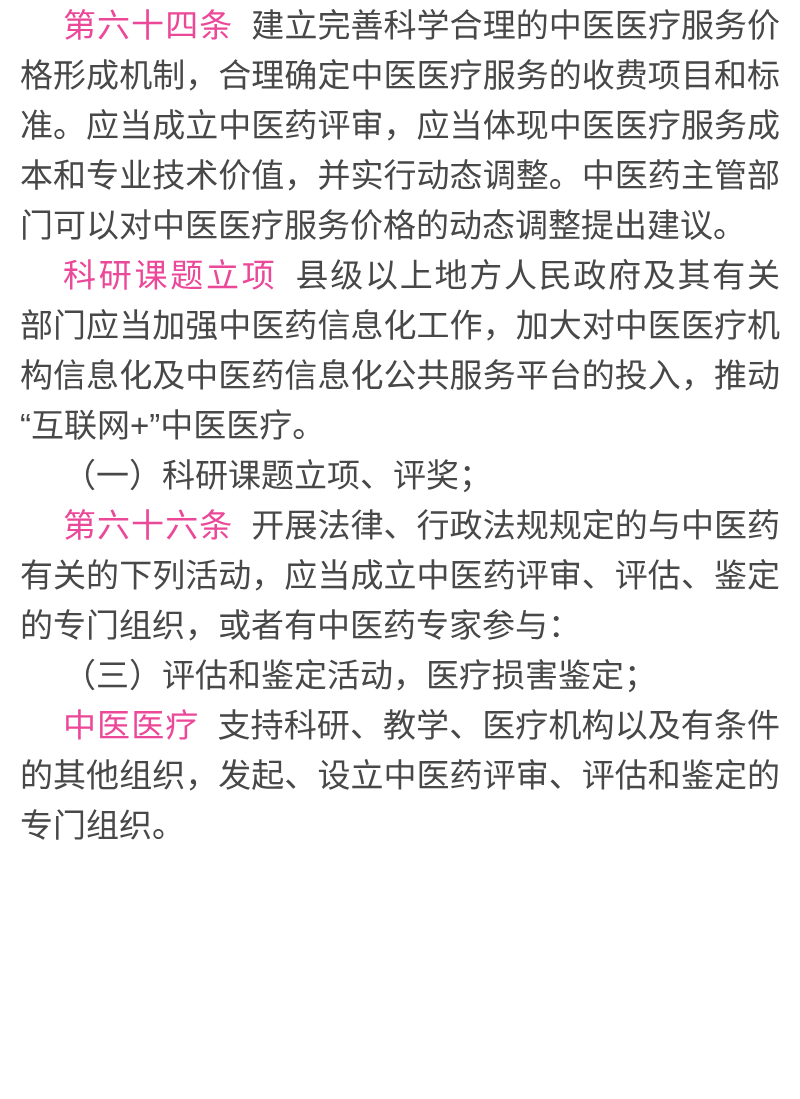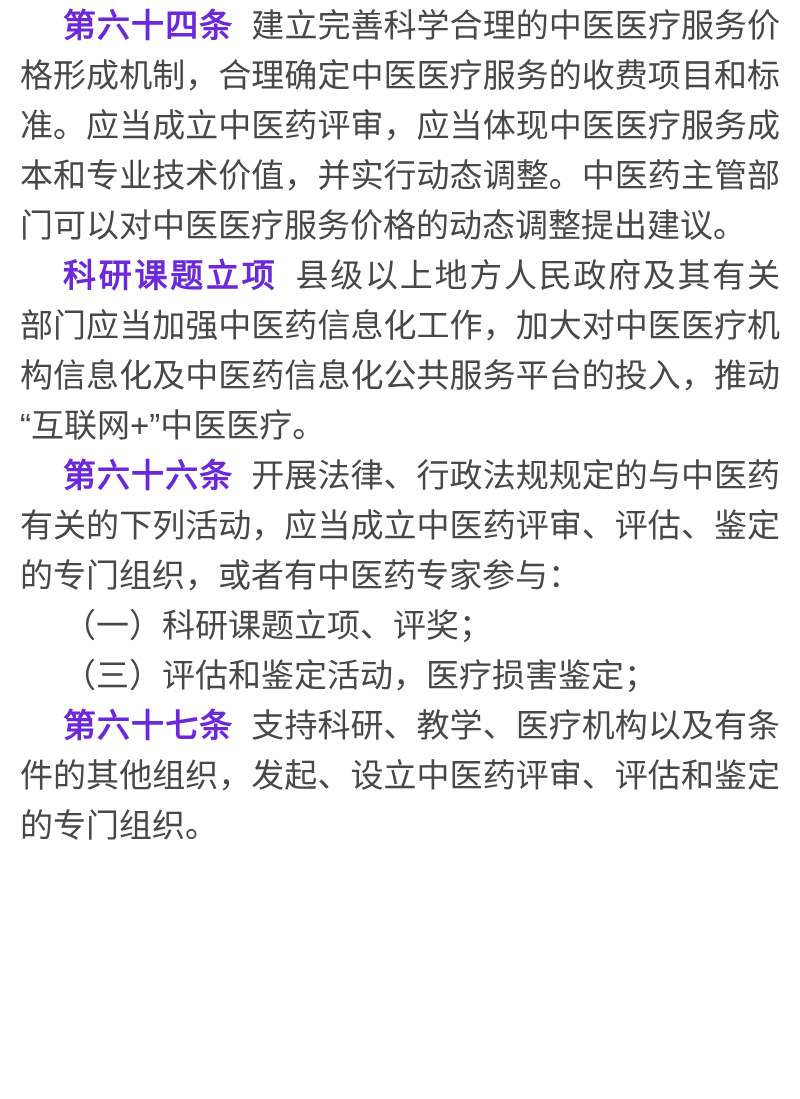--- a/index.html
+++ b/index.html
@@ -25,43 +25,43 @@
     font-size: 33px;
     line-height: 50px;
     color: #484848;
     text-align: justify;
     text-justify: inter-ideograph;
     text-indent: 43px;
     word-break: break-all;
     overflow-wrap: break-word;
   }
   .art-num {
-    font-weight: 700;
-    color: #6d28d9;
+    font-weight: 400;
+    color: #ec4899;
     margin-right: 0.55em;
     letter-spacing: 1px;
   }
   .art-num:empty {
     display: none;
     margin: 0;
   }
 </style>
 </head>
 <body>
 
 <div class="doc-page">
 
   <p class="para"><b class="art-num">第六十四条</b><span>建立完善科学合理的中医医疗服务价格形成机制，合理确定中医医疗服务的收费项目和标准。应当成立中医药评审，应当体现中医医疗服务成本和专业技术价值，并实行动态调整。中医药主管部门可以对中医医疗服务价格的动态调整提出建议。</span></p>
 
   <p class="para"><b class="art-num">科研课题立项</b><span>县级以上地方人民政府及其有关部门应当加强中医药信息化工作，加大对中医医疗机构信息化及中医药信息化公共服务平台的投入，推动“互联网+”中医医疗。</span></p>
 
+  <p class="para"><span>（一）科研课题立项、评奖；</span></p>
+
   <p class="para"><b class="art-num">第六十六条</b><span>开展法律、行政法规规定的与中医药有关的下列活动，应当成立中医药评审、评估、鉴定的专门组织，或者有中医药专家参与：</span></p>
-
-  <p class="para"><span>（一）科研课题立项、评奖；</span></p>
 
 
   <p class="para"><span>（三）评估和鉴定活动，医疗损害鉴定；</span></p>
 
 
-  <p class="para"><b class="art-num">第六十七条</b><span>支持科研、教学、医疗机构以及有条件的其他组织，发起、设立中医药评审、评估和鉴定的专门组织。</span></p>
+  <p class="para"><b class="art-num">中医医疗</b><span>支持科研、教学、医疗机构以及有条件的其他组织，发起、设立中医药评审、评估和鉴定的专门组织。</span></p>
 
 
 </div>
 
 </body></html>

